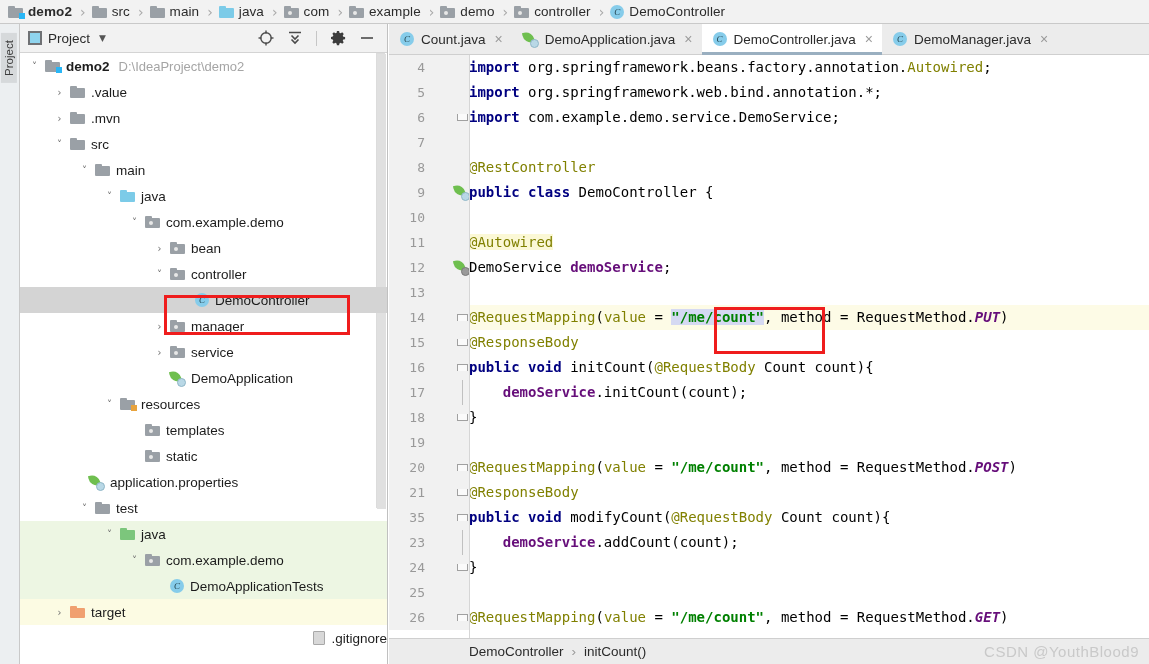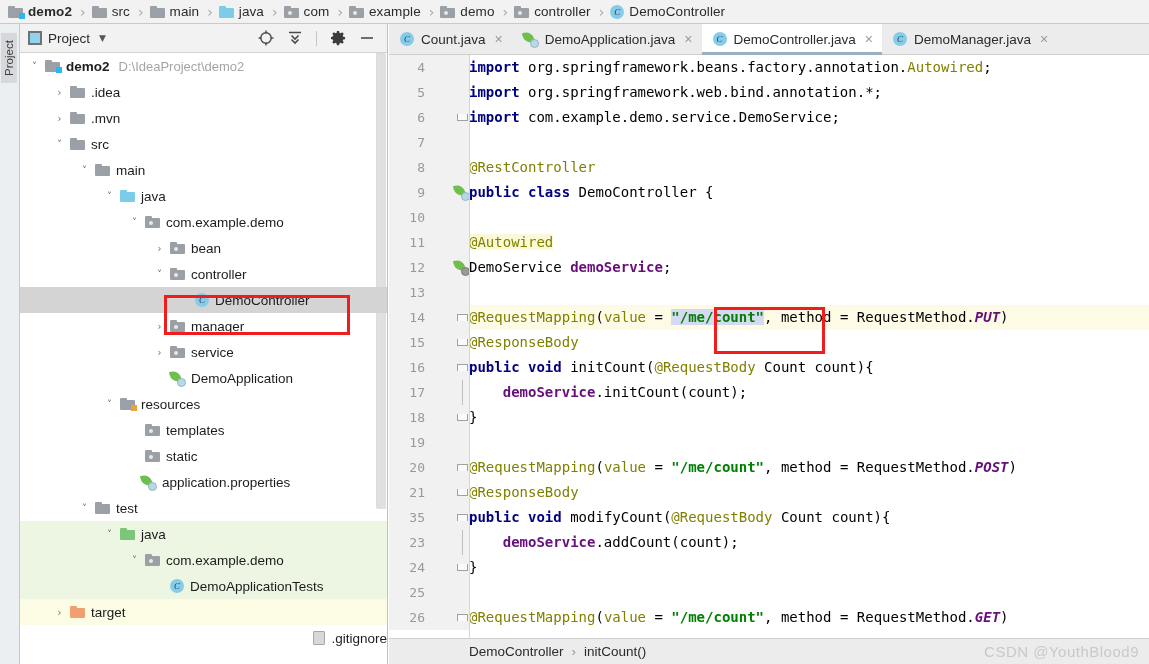--- a/index.html
+++ b/index.html
@@ -356,21 +356,21 @@
             <span class="mark"></span>
           </span>
           <span class="lbl bold">demo2</span>
           <span class="sub">D:\IdeaProject\demo2</span>
         </div>
         <div class="tree-row" style="padding-left: 33px;">
           <span class="arrow">›</span>
           <span class="ico ico-folder" style="margin-left: 4px;">
             <i></i>
           </span>
-          <span class="lbl">.idea</span>
+          <span class="lbl">.value</span>
         </div>
         <div class="tree-row" style="padding-left: 33px;">
           <span class="arrow">›</span>
           <span class="ico ico-folder" style="margin-left: 4px;">
             <i></i>
           </span>
           <span class="lbl">.mvn</span>
         </div>
         <div class="tree-row" style="padding-left: 33px;">
           <span class="arrow">˅</span>
@@ -463,21 +463,21 @@
           <span class="lbl">templates</span>
         </div>
         <div class="tree-row" style="padding-left: 108px;">
           <span class="arrow"></span>
           <span class="ico ico-folder" style="margin-left: 4px;">
             <i></i>
             <span class="dot"></span>
           </span>
           <span class="lbl">static</span>
         </div>
-        <div class="tree-row" style="padding-left: 104px;">
+        <div class="tree-row" style="padding-left: 52px;">
           <span class="arrow"></span>
           <span class="ico ico-spring" style="margin-left: 4px;">
             <span class="leaf"></span>
             <span class="bdg"></span>
           </span>
           <span class="lbl">application.properties</span>
         </div>
         <div class="tree-row" style="padding-left: 58px;">
           <span class="arrow">˅</span>
           <span class="ico ico-folder" style="margin-left: 4px;">

